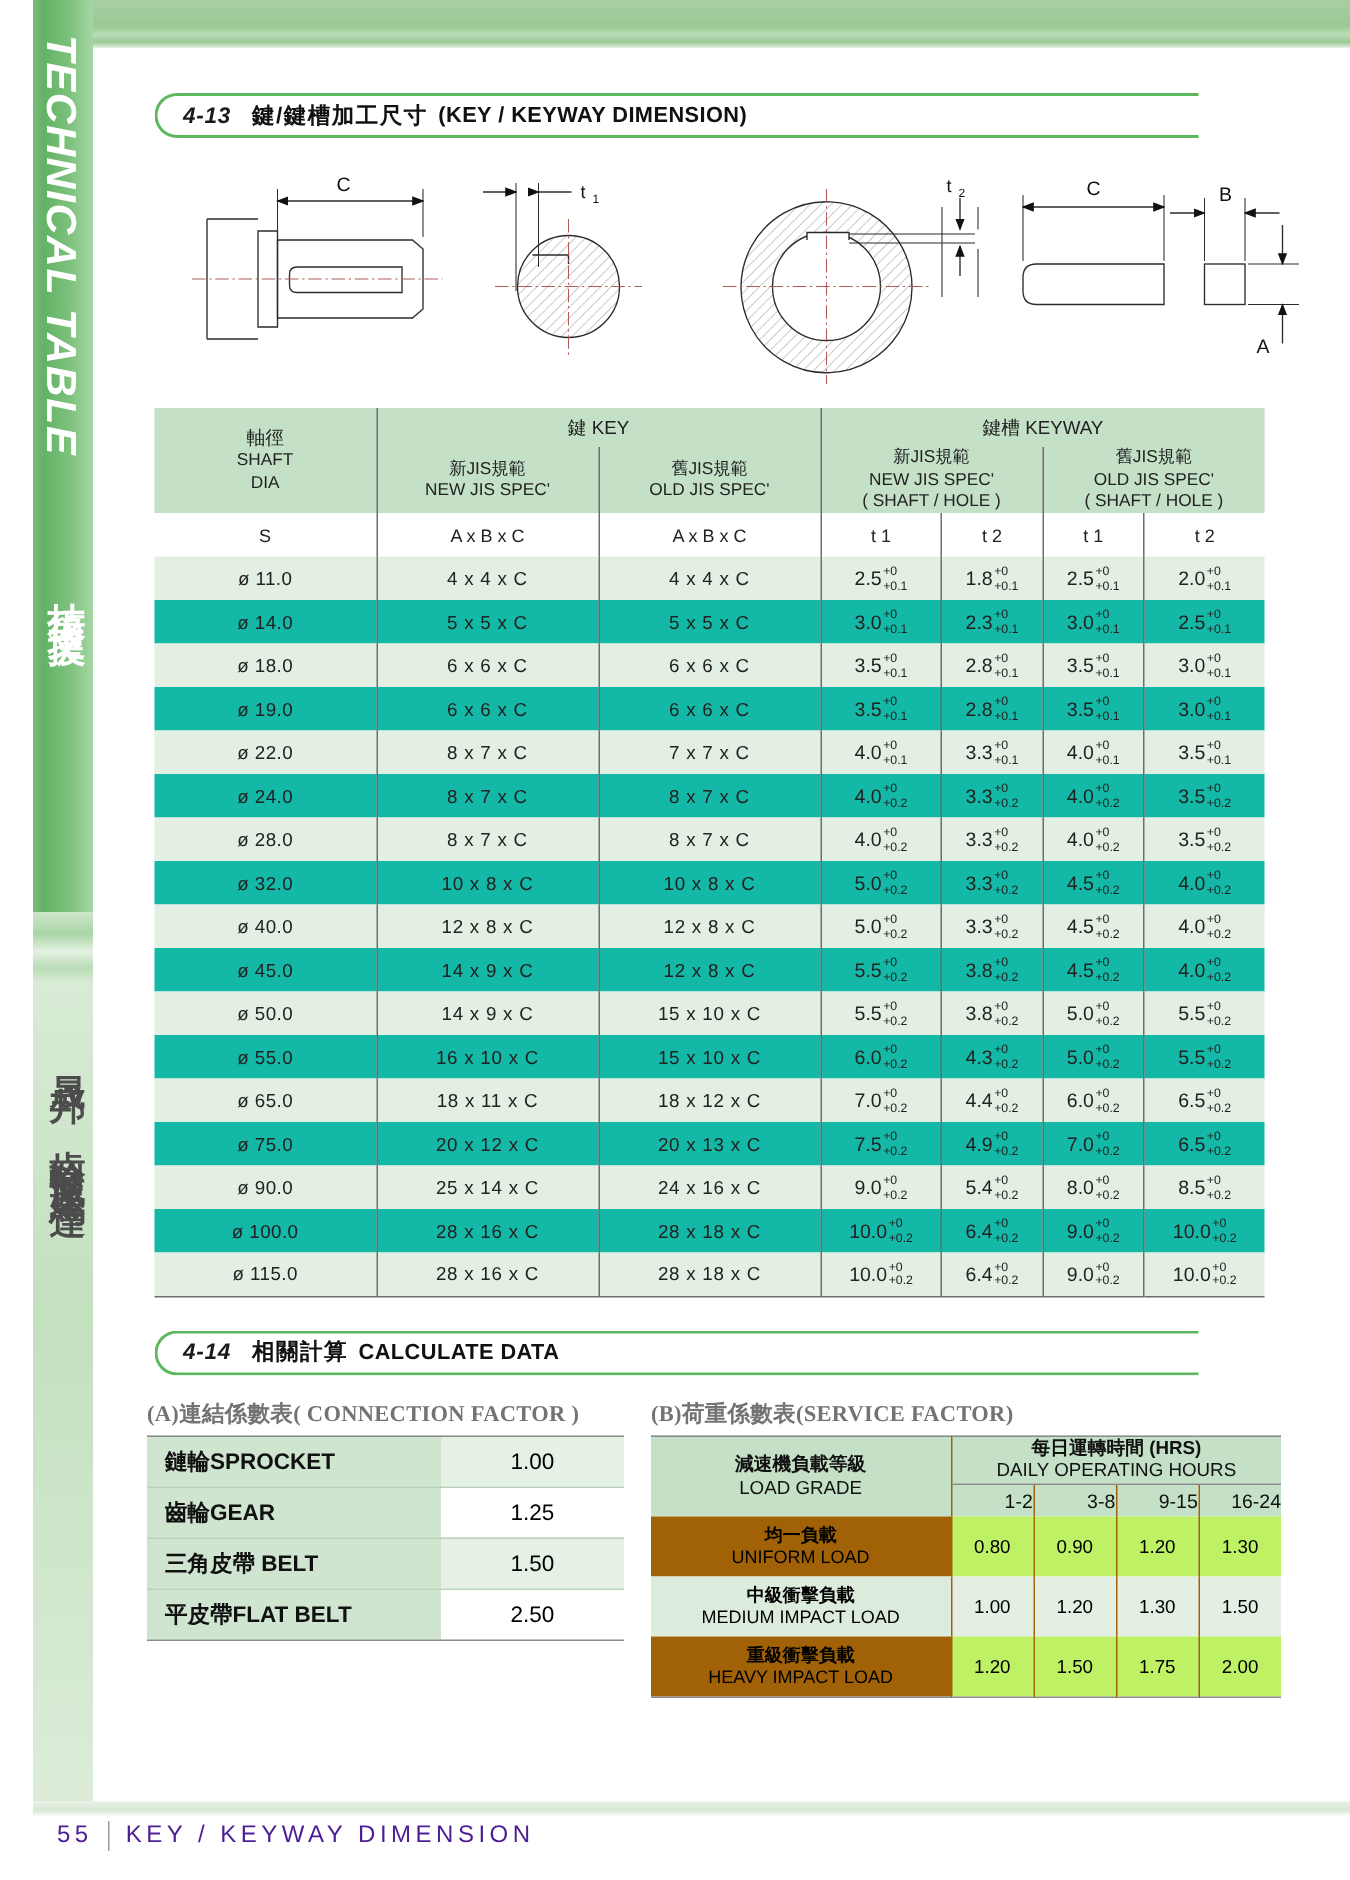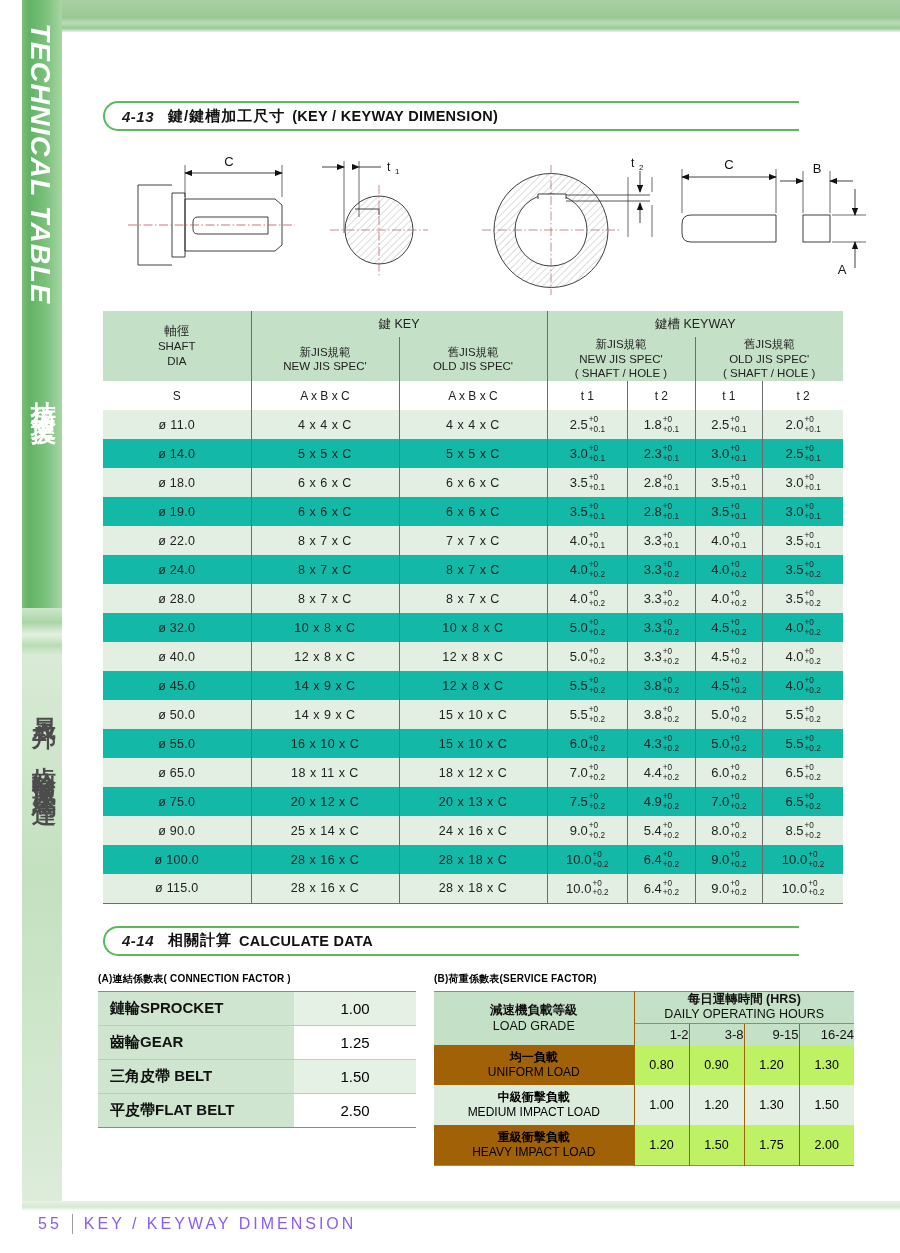--- a/index.html
+++ b/index.html
@@ -53,21 +53,21 @@
     font-size: 25px; font-weight: bold; color: #ffffff;
     letter-spacing: 6px;
   }
   #brand-bottom {
     left: 6px; top: 698px;
     font-size: 24px; font-weight: bold; color: #4c4c4c;
     letter-spacing: 7px;
   }
 
   
-  #content { position: absolute; left: 90px; top: 0; width: 810px; margin-top: 39px; }
+  #content { position: absolute; left: 90px; top: 0; width: 810px; }
 
   
   .section-badge {
     position: relative;
     height: 30px;
     margin-left: 13px;
     display: flex; align-items: center;
     border: 2.2px solid #5cb85c;
     border-right: none;
     border-top-left-radius: 16px;
@@ -121,21 +121,21 @@
   
   .tol { display:inline-flex; align-items:center; justify-content:center; }
   .tol .base { font-size: 13px; }
   .tol .stack {
     display:inline-flex; flex-direction:column;
     font-size: 8.2px; line-height:1.12; margin-left:1px; text-align:left;
   }
 
   
   #calc-area { margin-left: 8px; margin-top: 16px; position: relative; }
-  .sub-label { font-size: 10px; font-weight: bold; color:#000000; margin-bottom: 5px; letter-spacing:0.2px;}
+  .sub-label { font-size: 15px; font-weight: bold; color:#737373; margin-bottom: 5px; letter-spacing:0.2px;font-family:Liberation Serif, serif;}
   #conn-table {
     width: 318px; font-size: 15px;
     border-top: 1.4px solid #8a8a8a; border-bottom: 1.4px solid #8a8a8a;
   }
   #conn-table td { height: 34px; padding: 0 12px; }
   #conn-table td.name { background:#cfe5cf; text-align:left; font-weight:bold; color:#111;}
   #conn-table td.val { background:#e6f1e6; text-align:center; width:122px; }
   #conn-table tr.w td.name { background:#cfe5cf; }
   #conn-table tr.w td.val { background:#ffffff; }
   #conn-table tr + tr td { border-top: 1px solid #b8cfb8; }
@@ -160,21 +160,21 @@
   #svc-table .hsep { border-top: 1px solid #8a8a8a; }
 
   
   #footer-band {
     position:absolute; left:22px; top:1201px; width:878px; height:10px;
     background: linear-gradient(180deg,#e8f2e6 0%, #d6e9d3 60%, #ffffff 100%);
   }
   #footer {
     position: absolute; left: 38px; top: 1214px;
     display:flex; align-items:center;
-    font-size: 16px; color:#8b5cf6; letter-spacing: 3px;
+    font-size: 16px; color:#4c1d95; letter-spacing: 3px;
   }
   #page-num { font-weight:normal; padding-right:10px; }
   #footer-divider { width:1px; height:20px; background:#9a9a9a; margin-right:11px; }
 </style>
 </head>
 <body>
 
 <div id="top-bar"></div>
 
 <div id="sidebar">

